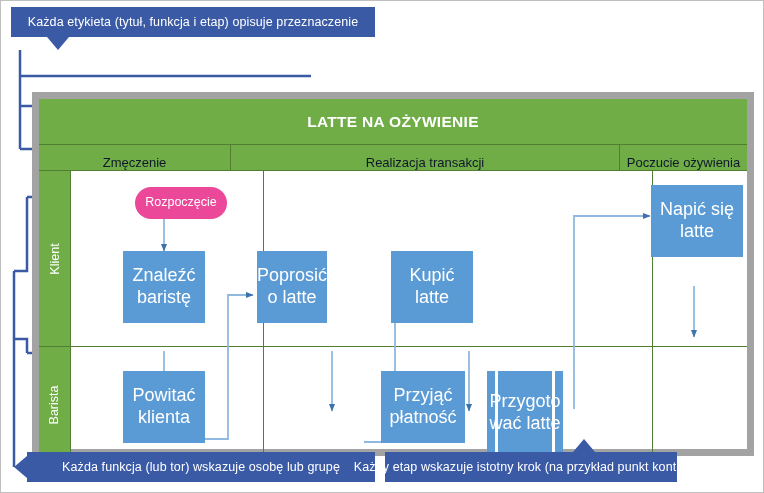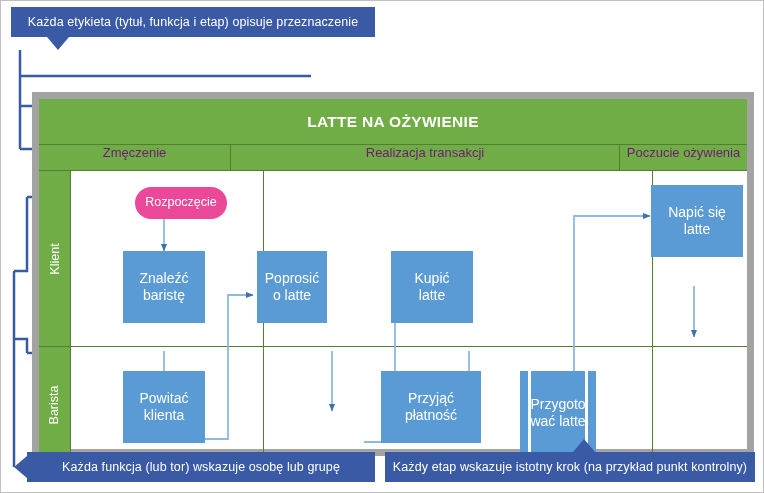--- a/index.html
+++ b/index.html
@@ -36,21 +36,21 @@
   }
 
   #callout-bl{left:26px;top:451px;width:348px;height:30px;}
   #callout-bl .tail{
     left:-13px;top:4px;
     border-top:11px solid transparent;
     border-bottom:11px solid transparent;
     border-right:13px solid #3a5aa6;
   }
 
-  #callout-br{left:384px;top:451px;width:370px;height:30px;}
+  #callout-br{left:384px;top:451px;width:292px;height:30px;}
   #callout-br .tail{
     left:188px;top:-13px;
     border-left:11px solid transparent;
     border-right:11px solid transparent;
     border-bottom:13px solid #3a5aa6;
   }
 
   
   #leaders{position:absolute;left:0;top:0;width:764px;height:493px;pointer-events:none;}
 
@@ -71,22 +71,22 @@
     box-sizing:border-box;
     border-bottom:1px solid #507e32;
   }
   #phase-row{
     position:absolute;left:0;top:46px;width:100%;height:26px;
     display:flex;background:#70ad47;
     box-sizing:border-box;
     border-bottom:1px solid #507e32;
   }
   .phase{
-    color:#701a75;font-size:13px;
-    display:flex;align-items:flex-start;justify-content:center;
+    color:#0f172a;font-size:13px;
+    display:flex;align-items:flex-end;justify-content:center;
     box-sizing:border-box;
     border-right:1px solid #507e32;
     height:100%;
   }
   .phase:last-child{border-right:none;}
 
   #lane-area{position:absolute;left:0;top:72px;width:100%;height:291px;}
   .lane{
     position:absolute;left:0;width:100%;
     box-sizing:border-box;
@@ -106,21 +106,21 @@
   .lane-body{flex:1;position:relative;}
   .col-div{position:absolute;top:0;bottom:0;width:1px;background:#507e32;}
 
   
   .shape{
     position:absolute;
     background:#5b9bd5;
     color:#fff;
     display:flex;align-items:center;justify-content:center;
     text-align:center;
-    font-size:14px;
+    font-size:18px;
     line-height:1.22;
     box-sizing:border-box;
     white-space:pre-line;
   }
   .term{
     background:#ec4899;
     border-radius:999px;
     font-size:12.5px;
   }
   .doc{background:transparent;}
@@ -246,24 +246,24 @@
 latte</div>
 
     <div class="shape" style="left:612px;top:86px;width:92px;height:72px">Napić się
 latte</div>
 
 
     <div class="shape" style="left:84px;top:272px;width:82px;height:72px">Powitać
 klienta</div>
 
 
-    <div class="shape" style="left:342px;top:272px;width:100px;height:72px">Przyjąć
+    <div class="shape" style="left:342px;top:272px;width:84px;height:72px">Przyjąć
 płatność</div>
 
-    <div class="shape pdp" style="left:481px;top:272px;width:76px;height:84px">
+    <div class="shape pdp" style="left:448px;top:272px;width:76px;height:84px">
       <span class="bar l"></span>
       <span class="bar r"></span>
       <span class="pdp-label">Przygoto
 wać latte</span>
     </div>
 
   </div>
 
   <div class="callout" id="callout-bl">
     <span>Każda funkcja (lub tor) wskazuje osobę lub grupę</span>

